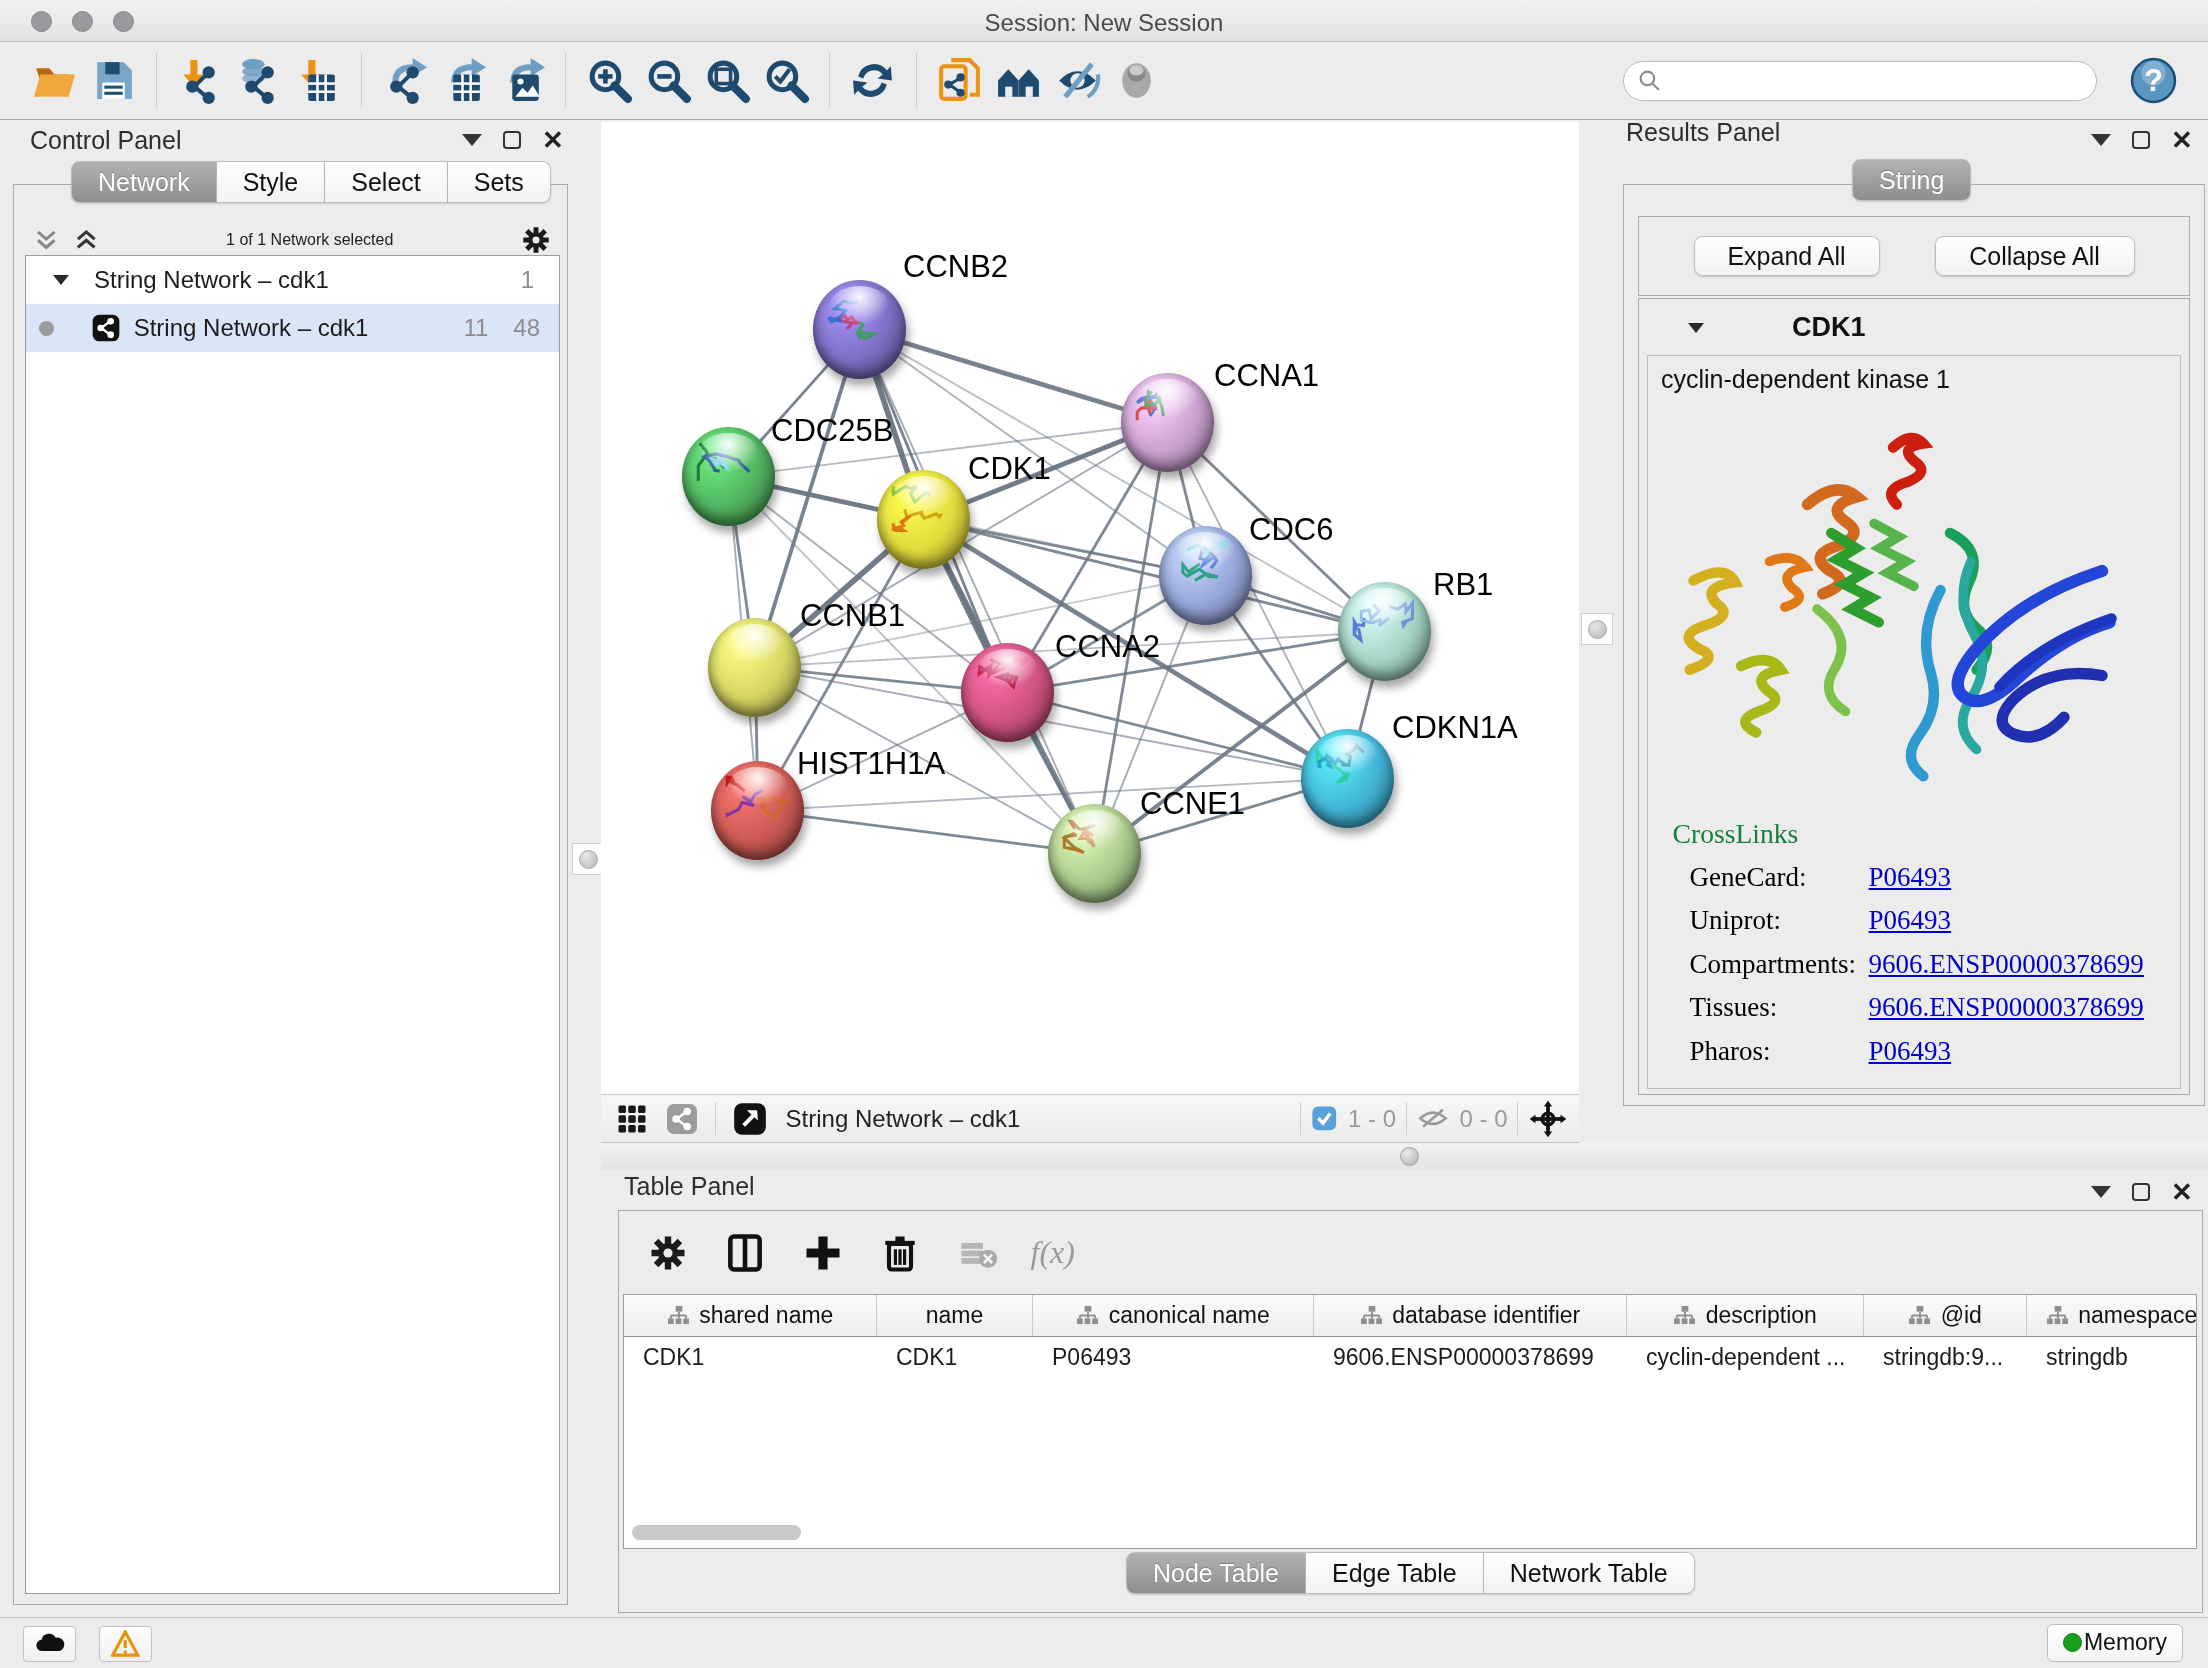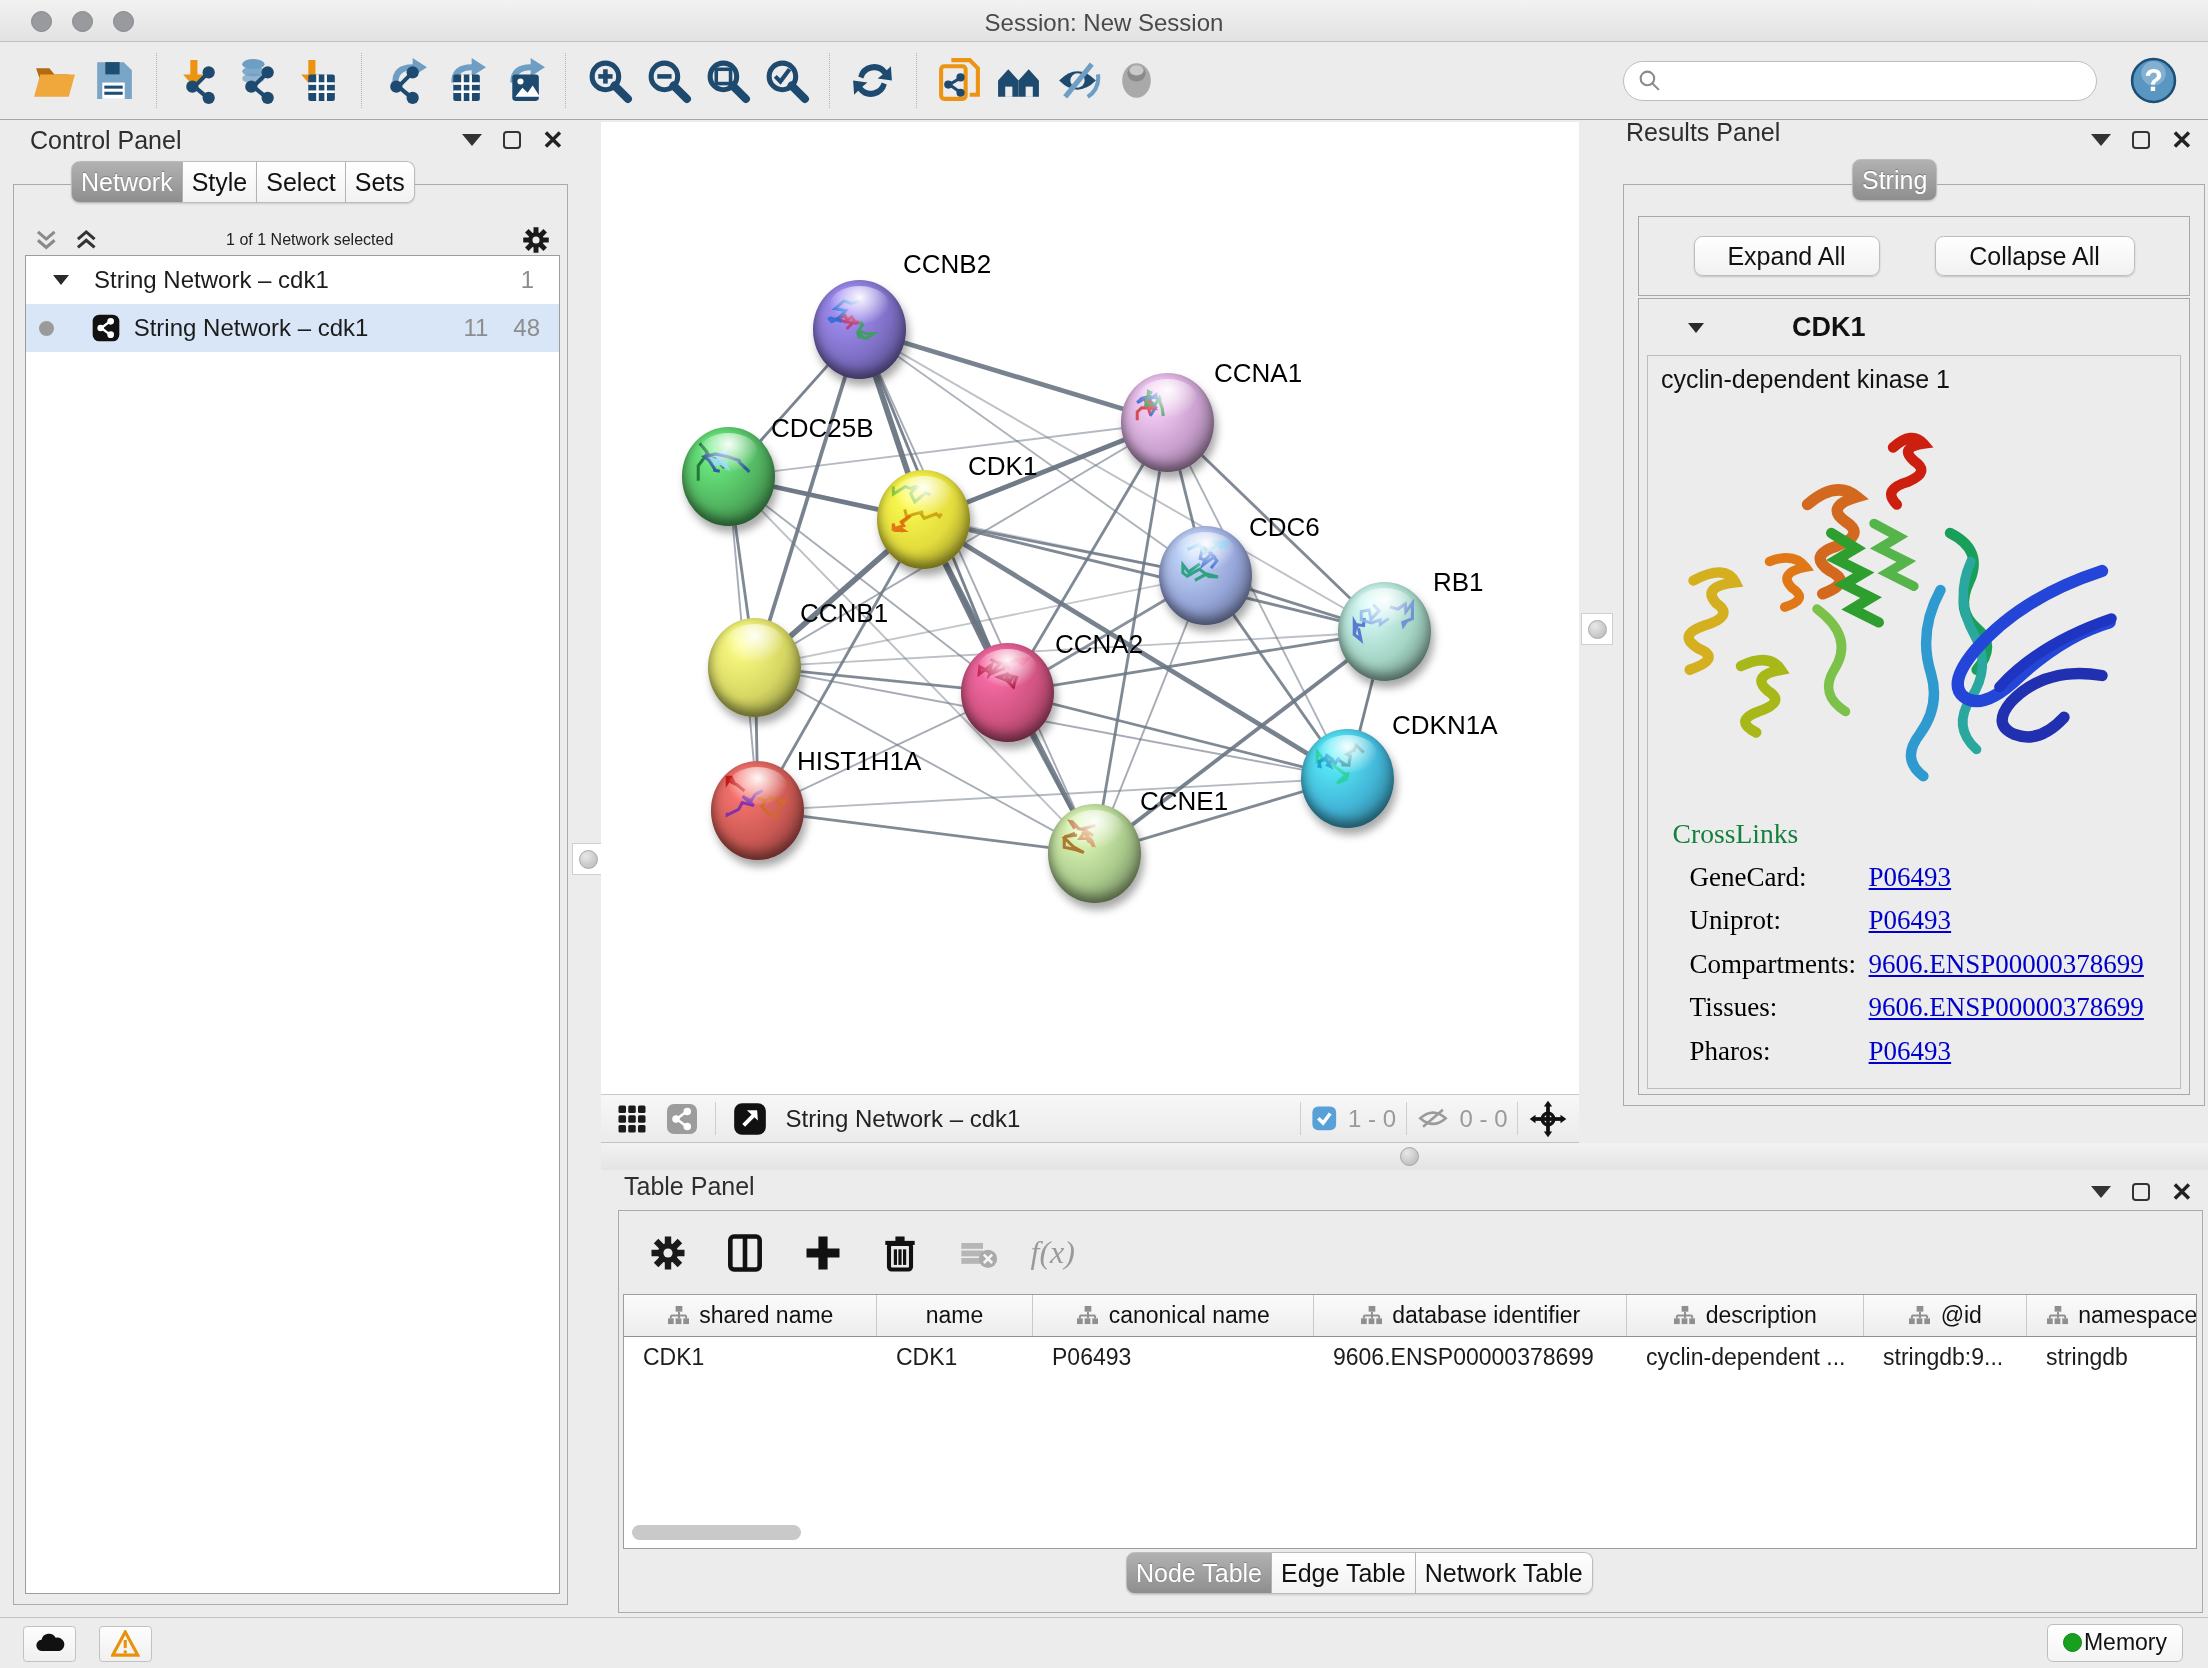--- a/index.html
+++ b/index.html
@@ -26,40 +26,40 @@
   .searchbox input{border:none;outline:none;flex:1;font-size:21px;font-family:"Liberation Sans",sans-serif;background:transparent;}
   .help-btn{margin-left:27px;}
   
   .panel-title{position:absolute;font-size:25px;color:#2e2e2e;}
   .win-ctrls{position:absolute;display:flex;align-items:center;gap:21px;}
   .wc-collapse{width:0;height:0;border-left:10.5px solid transparent;border-right:10.5px solid transparent;border-top:12.4px solid #333;}
   .wc-float{width:18px;height:18px;border:2.4px solid #333;border-radius:3.8px;}
   .wc-close{font-size:26px;font-weight:bold;color:#222;line-height:18px;}
   .pane-box{position:absolute;border:1px solid #aaa;background:#ececec;}
   .seg{display:flex;position:absolute;}
-  .seg .tab{height:42px;padding:0 9px;display:flex;align-items:center;justify-content:center;
+  .seg .tab{height:42px;padding:0 26px;display:flex;align-items:center;justify-content:center;
     font-size:25px;background:linear-gradient(#ffffff,#f2f2f2);border:1px solid #bcbcbc;border-left-width:0;
     color:#111;box-shadow:0 1px 1.9px rgba(0,0,0,.15);}
   .seg .tab:first-child{border-left-width:1px;border-radius:8.6px 0 0 8.6px;}
   .seg .tab:last-child{border-radius:0 8.6px 8.6px 0;}
   .seg .tab.sel{background:linear-gradient(#b2b2b2,#8e8e8e);color:#fff;text-shadow:0 -1px 1px rgba(0,0,0,.25);}
   .seg .tab.single{border-radius:8.6px;border-left-width:1px;}
   
   .cp-status{position:absolute;display:flex;align-items:center;}
   .cp-status .txt{font-size:16px;color:#222;}
   .tree-box{position:absolute;background:#fff;border:1px solid #9d9d9d;overflow:hidden;}
   .tree-row{display:flex;align-items:center;height:48px;font-size:24px;position:relative;}
   .tree-row.sel{background:#d9e6f7;}
   .tree-row .cnt{color:#8d8d8d;}
   
   .canvas{position:absolute;background:#fff;}
   .node{position:absolute;border-radius:50%;}
   .node .gloss{position:absolute;left:18%;top:6%;width:64%;height:38%;border-radius:50%;
     background:radial-gradient(ellipse at 50% 30%,rgba(255,255,255,.95),rgba(255,255,255,0) 75%);}
-  .nlabel{position:absolute;font-size:26px;color:#000;white-space:nowrap;}
+  .nlabel{position:absolute;font-size:31px;color:#000;white-space:nowrap;}
   .gutter-handle{position:absolute;width:32px;height:32px;background:#fff;border:1px solid #cfcfcf;
     display:flex;align-items:center;justify-content:center;}
   .gutter-handle .dot{width:19px;height:19px;border-radius:50%;
     background:radial-gradient(circle at 35% 30%,#e8e8e8,#b5b5b5);border:1px solid #a8a8a8;}
   .cv-footer{position:absolute;background:linear-gradient(#f7f7f7,#ebebeb);border-top:1px solid #c9c9c9;
     border-bottom:1px solid #c2c2c2;display:flex;align-items:center;}
   .cvf-sep{width:0;height:100%;border-left:1px solid #cfcfcf;margin:0 9.5px;}
   .cvf-title{font-size:24px;color:#222;margin-left:17px;}
   .cvf-cnt{font-size:24px;color:#9a9a9a;margin-left:9.5px;}
   .split-h{position:absolute;background:linear-gradient(#f2f2f2,#e4e4e4);}

